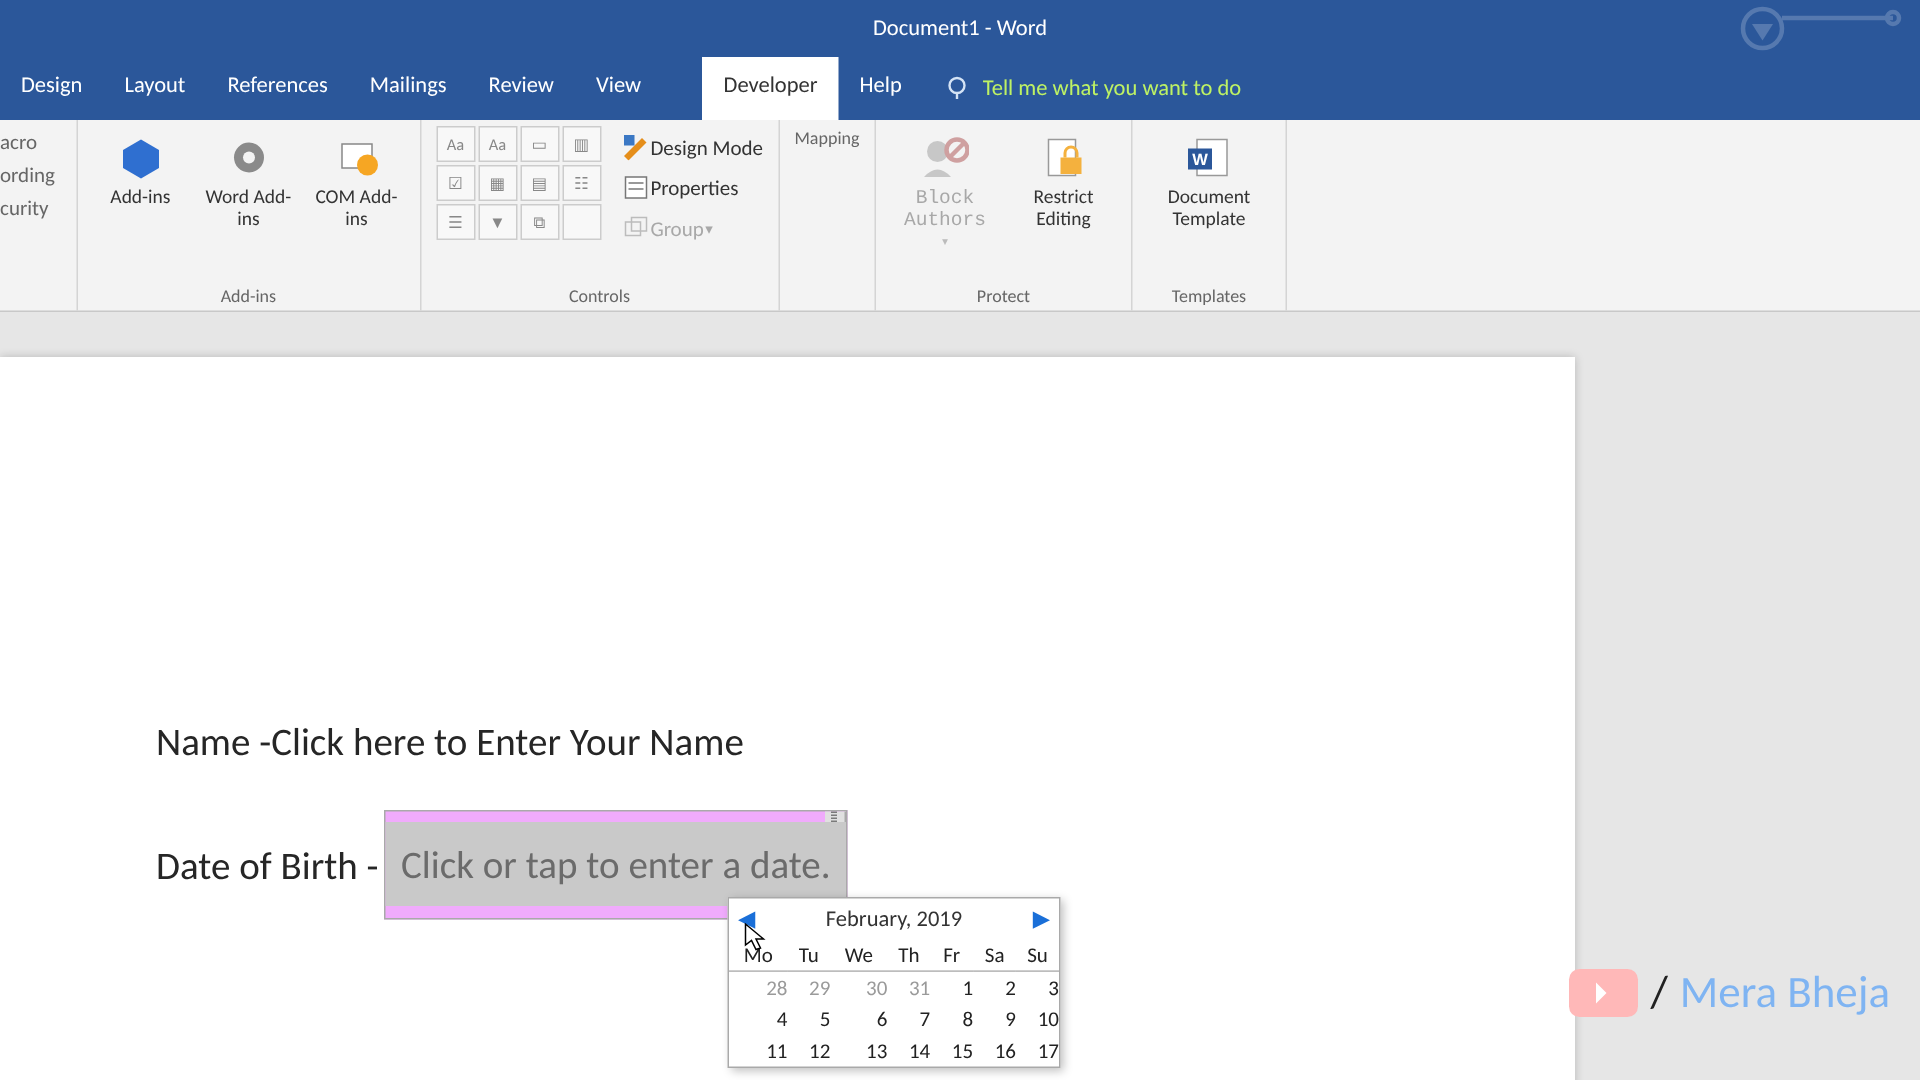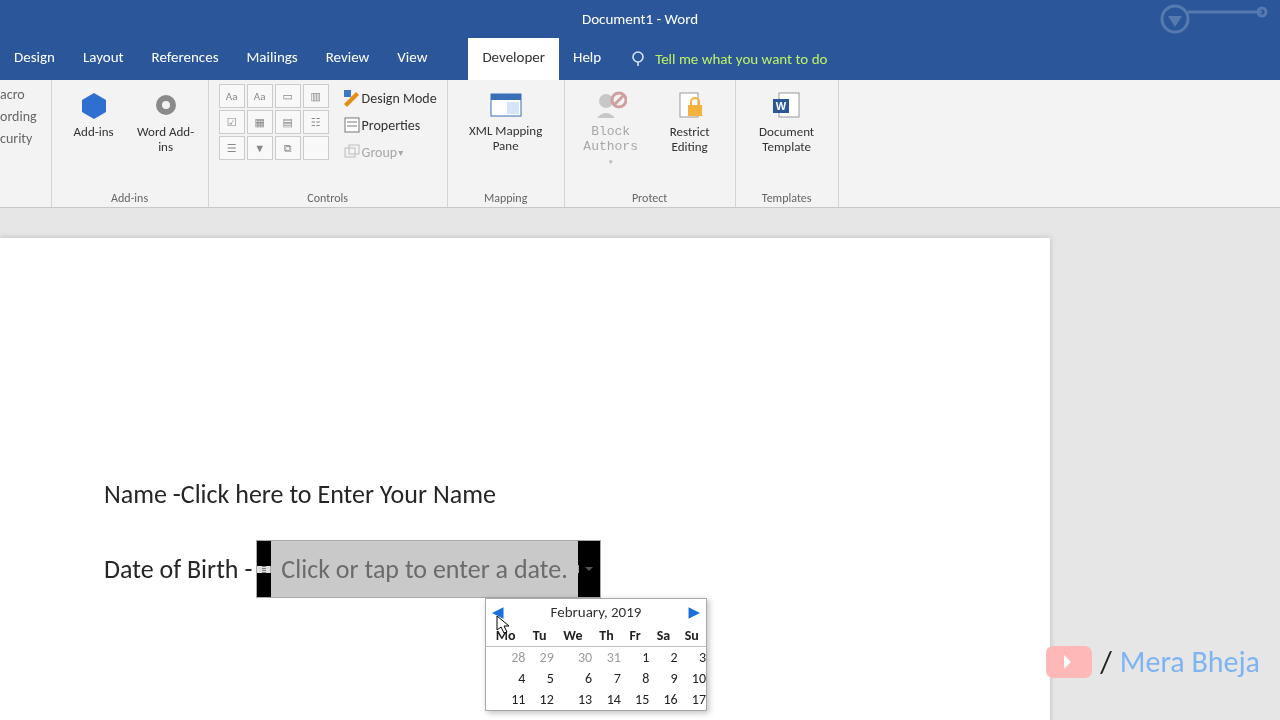--- a/index.html
+++ b/index.html
@@ -54,33 +54,33 @@
   .left-frag div{white-space:nowrap;}
   .small-grid{display:grid;grid-template-columns:repeat(4,26px);grid-auto-rows:24px;gap:2px;border-radius:24px;}
   .small-grid div{border:1px solid #bbb;background:#fff;display:flex;align-items:center;justify-content:center;font-size:11px;color:#888;}
   .sg-plain{background:#f8f8f8 !important;border:1px solid #ccc !important;}
 
   
   .docwrap{position:absolute;left:0;right:0;top:208px;bottom:0;background:#e6e6e6;}
   .page{position:absolute;left:0;top:30px;width:1050px;background:#fff;min-height:800px;box-shadow:0 0 6px rgba(0,0,0,.2);padding:240px 80px 40px 104px;
     font-family:Calibri,Arial,sans-serif;font-size:26px;color:#262626;}
   .line{margin-bottom:30px;display:flex;align-items:center;flex-wrap:nowrap;}
-  .cc-wrap{display:inline-flex;align-items:center;border:1px solid #a9a9a9;background:#000000;}
+  .cc-wrap{display:inline-flex;align-items:flex-end;border:1px solid #a9a9a9;background:#f0abfc;flex-direction:column;}
   .cc-grip{width:14px;background:#e0e0e0;border-right:1px solid #a9a9a9;display:flex;flex-direction:column;align-items:center;justify-content:center;gap:1px;}
   .cc-grip span{width:4px;height:1px;background:#7a7a7a;}
   .cc-body{background:#c9c9c9;color:#6b6b6b;padding:12px 10px;font-size:26px;white-space:nowrap;}
   .cc-dd{width:22px;border-left:1px solid #a9a9a9;display:flex;align-items:center;justify-content:center;cursor:pointer;}
   .cc-dd::after{content:"";border:4px solid transparent;border-top-color:#555;transform:translateY(2px);}
 
   
   .calpop{position:absolute;background:#fff;border:1px solid #a9a9a9;box-shadow:2px 2px 6px rgba(0,0,0,.25);font-size:15px;width:222px;}
   .calpop .hdr{display:flex;align-items:center;justify-content:space-between;padding:4px 6px;color:#333;}
   .calpop .hdr .nav{color:#1a6fd8;cursor:pointer;font-size:15px;}
   .calpop table{width:100%;border-collapse:collapse;font-size:14px;}
-  .calpop th{font-weight:700;color:#222;border-bottom:1px solid #bdbdbd;padding:2px 0;}
+  .calpop th{font-weight:400;color:#222;border-bottom:1px solid #bdbdbd;padding:2px 0;}
   .calpop td{text-align:right;padding:2px 0;color:#222;}
   .calpop td.other{color:#9a9a9a;}
   .calcursor{position:absolute;}
 
   
   .channel{position:absolute;right:20px;bottom:40px;display:flex;align-items:center;gap:8px;font-size:30px;}
   .channel .yt{width:46px;height:32px;background:#ffb8b8;border-radius:7px;position:relative;}
   .channel .yt::after{content:"";position:absolute;left:18px;top:9px;border:7px solid transparent;border-left-color:#fff;}
   .channel .slash{color:#222;}
   .channel .name{color:#7fb4f2;}
@@ -141,20 +141,29 @@
       </div>
       <div class="bigbtn">
         <div class="ic">
           <svg width="30" height="30">
               <circle cx="15" cy="15" r="10" fill="#8a8a8a"></circle>
               <circle cx="15" cy="15" r="4" fill="#f3f3f3"></circle>
             </svg>
         </div>
         <span>Word Add-ins</span>
       </div>
+      <div class="bigbtn">
+        <div class="ic">
+          <svg width="30" height="30">
+              <rect x="5" y="6" width="20" height="16" fill="#fff" stroke="#888"></rect>
+              <circle cx="22" cy="20" r="7" fill="#f6a623"></circle>
+            </svg>
+        </div>
+        <span>COM Add-ins</span>
+      </div>
     </div>
     <div class="label">Add-ins</div>
   </div>
 
   <div class="rgroup" style="flex-direction:column;">
     <div class="body" style="gap:14px;">
       <div class="small-grid">
         <div class="sg-plain">Aa</div>
           <div class="sg-plain">Aa</div>
           <div class="sg-plain">▭</div>
@@ -197,32 +206,20 @@
           </span>
           <span>Group</span>
           <span style="font-size:10px;">▾</span>
         </div>
       </div>
     </div>
     <div class="label">Controls</div>
   </div>
 
   <div class="rgroup">
-    <div class="body">
-      <div class="bigbtn" style="width:96px">
-        <div class="ic">
-          <svg width="34" height="30">
-              <rect x="2" y="4" width="30" height="22" fill="#fff" stroke="#3a6fb7"></rect>
-              <rect x="2" y="4" width="30" height="6" fill="#3a6fb7"></rect>
-              <rect x="18" y="12" width="12" height="12" fill="#d7e4f5"></rect>
-            </svg>
-        </div>
-        <span style="line-height:1.15">XML Mapping Pane</span>
-      </div>
-    </div>
     <div class="label">Mapping</div>
   </div>
 
   <div class="rgroup">
     <div class="body">
       <div class="bigbtn disabled" style="width:72px">
         <div class="ic">
           <svg width="32" height="30">
               <circle cx="11" cy="11" r="7" fill="#c7c7c7"></circle>
               <path d="M2 28 Q11 18 20 28 Z" fill="#c7c7c7"></path>

